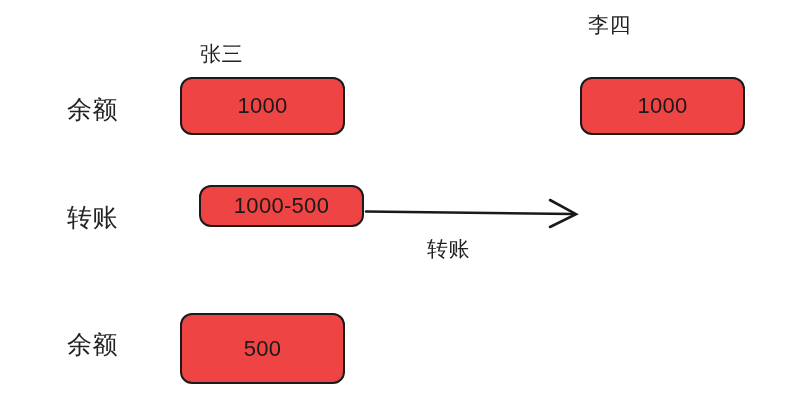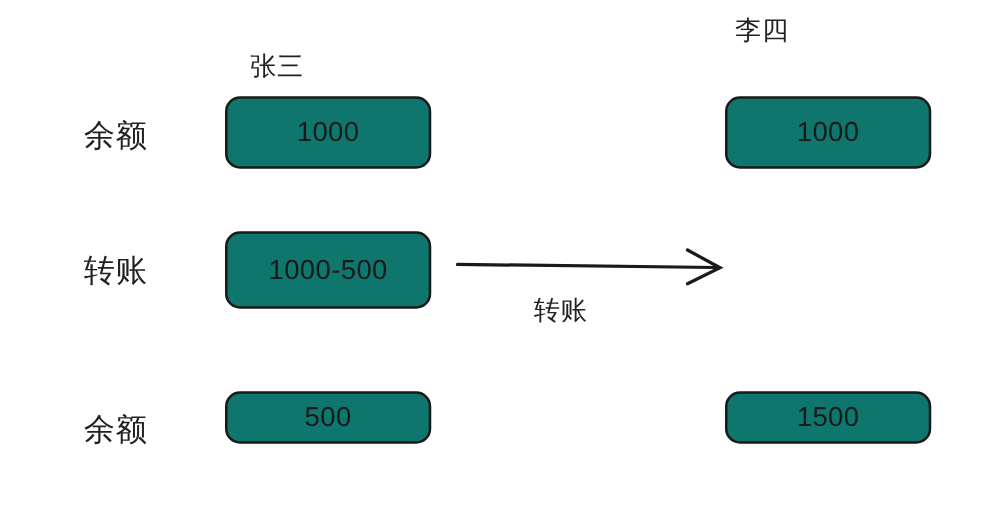--- a/index.html
+++ b/index.html
@@ -46,34 +46,34 @@
   #row-label-0 { top: 97px; }
   #row-label-1 { top: 205px; }
   #row-label-2 { top: 332px; }
 
   
   .node-box {
     position: absolute;
     box-sizing: border-box;
     border: 2.2px solid #1a1a1a;
     border-radius: 12px;
-    background: #0f766e;
+    background: #ef4444;
     display: flex;
     align-items: center;
     justify-content: center;
     font-size: 22px;
     color: #1a1a1a;
     white-space: nowrap;
     letter-spacing: 0.3px;
   }
   .col-left  { left: 180px; width: 165px; }
   .col-right { left: 580px; width: 165px; }
   .row-0 { top: 77px;  height: 58px; }
-  .row-1 { top: 185px; height: 62px; }
-  .row-2 { top: 313px; height: 42px; }
+  .row-1 { top: 185px; height: 42px; margin-left: 19px; }
+  .row-2 { top: 313px; height: 71px; }
 
   
   #transfer-arrow {
     position: absolute;
     left: 360px;
     top: 196px;
     width: 225px;
     height: 40px;
   }
   #arrow-label {
@@ -104,15 +104,14 @@
 
   <div class="node-box col-left row-1">1000-500</div>
 
   <svg id="transfer-arrow" viewBox="0 0 225 40">
     <line x1="6" y1="15.5" x2="213" y2="18" stroke="#1a1a1a" stroke-width="2.6" stroke-linecap="round"></line>
     <polyline points="190,4 216,18.2 190,31" fill="none" stroke="#1a1a1a" stroke-width="2.6" stroke-linecap="round" stroke-linejoin="miter"></polyline>
   </svg>
   <div id="arrow-label">转账</div>
 
   <div class="node-box col-left row-2">500</div>
-  <div class="node-box col-right row-2">1500</div>
 
 </div>
 
 </body></html>

